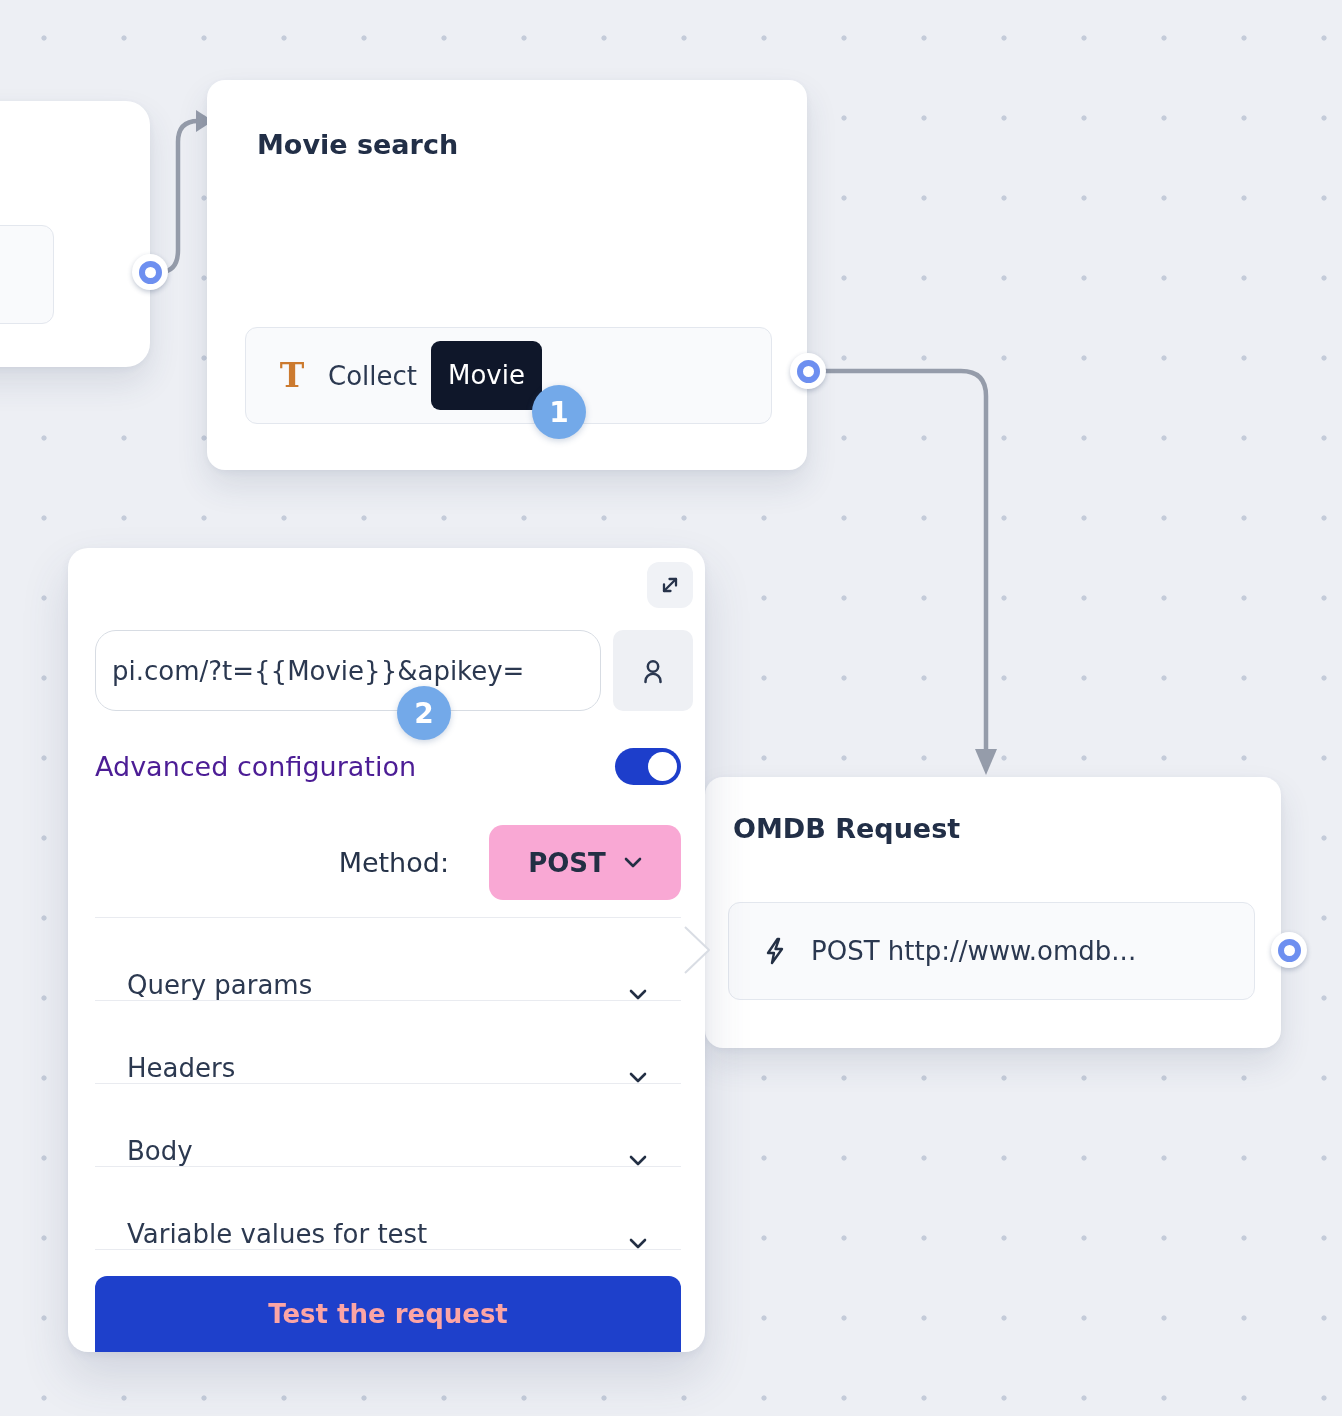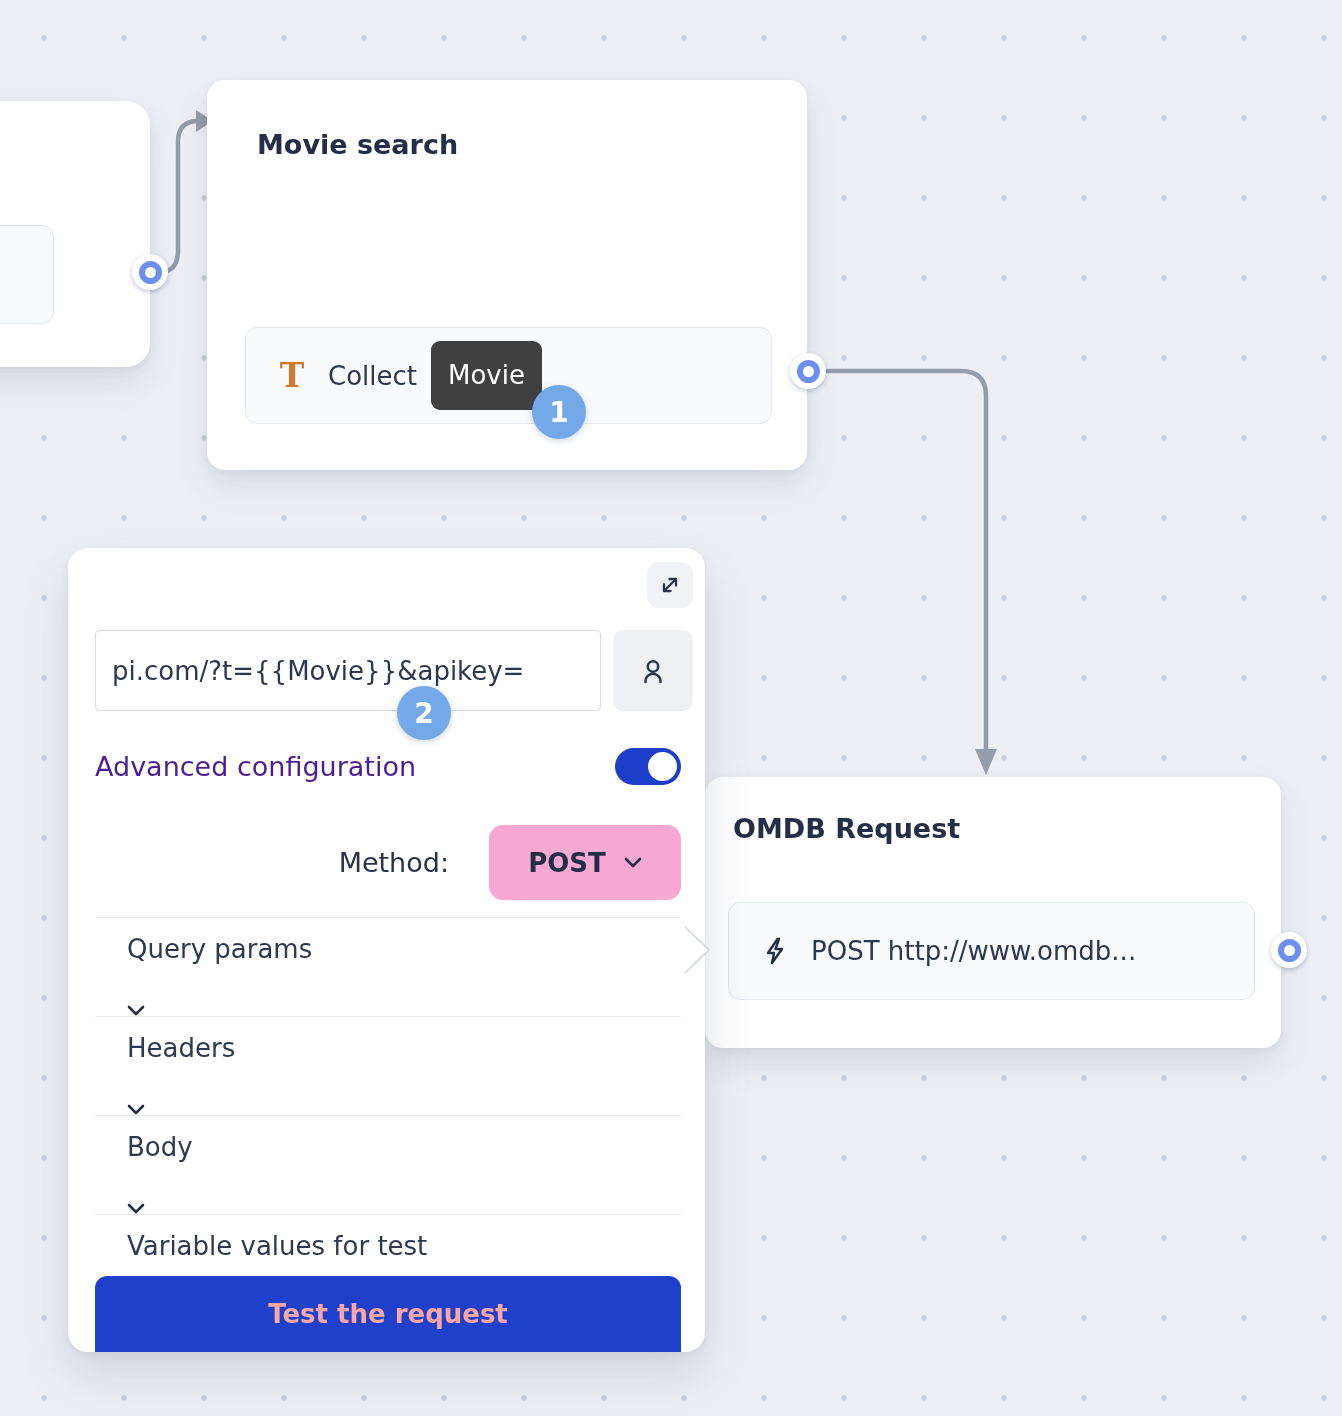--- a/index.html
+++ b/index.html
@@ -36,55 +36,55 @@
   .card{z-index:2;}
 
   
   #movie-card{left:207px;top:80px;width:600px;height:390px;}
   #movie-title{left:50px;top:49px;}
   #movie-row-1{left:38px;top:127px;width:525px;height:95px;}
   #movie-row-2{left:38px;top:247px;width:525px;height:95px;}
   .row-icon{width:34px;display:flex;align-items:center;justify-content:center;margin:0 19px 0 29px;flex:0 0 auto;}
   .t-glyph{font-family:"DejaVu Serif","Liberation Serif",serif;font-size:33px;font-weight:600;color:#cc7a2f;line-height:1;}
   .chip{
-    background:#404040;color:#fff;border-radius:9px;padding:16px 17px;margin-left:14px;
+    background:#0f172a;color:#fff;border-radius:9px;padding:16px 17px;margin-left:14px;
     font-size:26px;line-height:1.4;
   }
 
   
   #left-card{left:-62px;top:101px;width:212px;height:266px;border-radius:24px;}
   #left-card .node-row{left:-32px;top:124px;width:146px;height:97px;}
 
   
   #panel{left:68px;top:548px;width:637px;height:804px;border-radius:20px;overflow:hidden;z-index:3;
          box-shadow:0 24px 48px rgba(60,75,110,.16), 0 3px 8px rgba(60,75,110,.07);}
   #expand-btn{position:absolute;right:12px;top:14px;width:46px;height:46px;border-radius:12px;
       background:#f0f2f6;display:flex;align-items:center;justify-content:center;cursor:pointer;}
   #url-input{
     position:absolute;left:27px;top:82px;width:506px;height:81px;box-sizing:border-box;
-    border:1.5px solid #d7dce3;border-radius:4px;background:#fff;
+    border:1.5px solid #d7dce3;border-radius:21px;background:#fff;
     font-family:inherit;font-size:26px;color:#2b3850;padding:0 16px;outline:none;
   }
   #person-btn{position:absolute;left:545px;top:82px;width:80px;height:81px;border-radius:10px;
       background:#eef0f4;display:flex;align-items:center;justify-content:center;cursor:pointer;}
   #adv-row{position:absolute;left:27px;top:196px;width:586px;height:44px;
       display:flex;align-items:center;justify-content:space-between;}
   #adv-label{font-size:27px;color:#4c1d95;}
   .toggle{width:66px;height:37px;border-radius:19px;background:#1d3ecb;position:relative;cursor:pointer;flex:0 0 auto;}
   .toggle .knob{position:absolute;right:4px;top:4px;width:29px;height:29px;border-radius:50%;background:#fff;}
   #method-row{position:absolute;left:27px;top:277px;width:586px;height:75px;
       display:flex;align-items:center;justify-content:flex-end;gap:40px;}
   #method-label{font-size:27px;color:#263349;}
   #method-select{height:75px;width:192px;border-radius:14px;background:#f9a8d4;
       display:flex;align-items:center;justify-content:center;gap:18px;cursor:pointer;}
   #method-value{font-size:26px;font-weight:600;color:#232f44;}
   #sections{position:absolute;left:27px;top:369px;width:586px;}
   .section-row{
-    height:82px;border-top:1.5px solid #e9ebf0;display:flex;align-items:flex-start;
-    justify-content:space-between;padding:16px 34px 0 32px;cursor:pointer;flex-direction:column;
+    height:82px;border-top:1.5px solid #e9ebf0;display:flex;align-items:flex-end;
+    justify-content:space-between;padding:0 34px 0 32px;cursor:pointer;
   }
   .section-row:last-child{border-bottom:1.5px solid #e9ebf0;}
   .section-label{font-size:26px;color:#2c3950;}
   #test-btn{
     position:absolute;left:27px;bottom:0;width:586px;height:76px;border:none;
     border-radius:12px 12px 0 0;background:#1e40cb;color:#fca5a5;
     font-family:inherit;font-size:26px;font-weight:700;cursor:pointer;
   }
 
   

